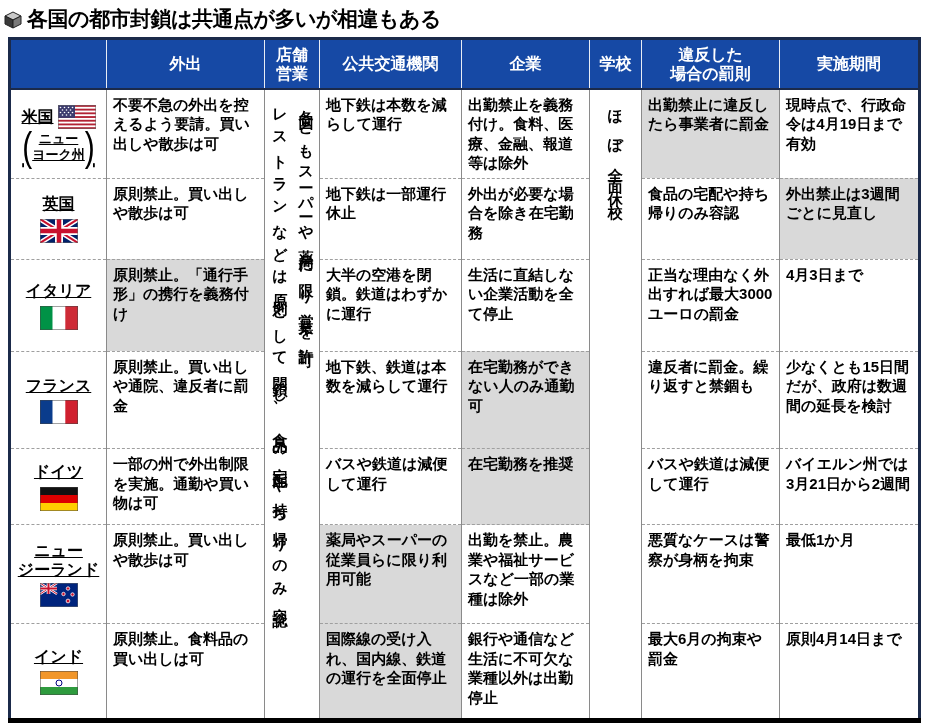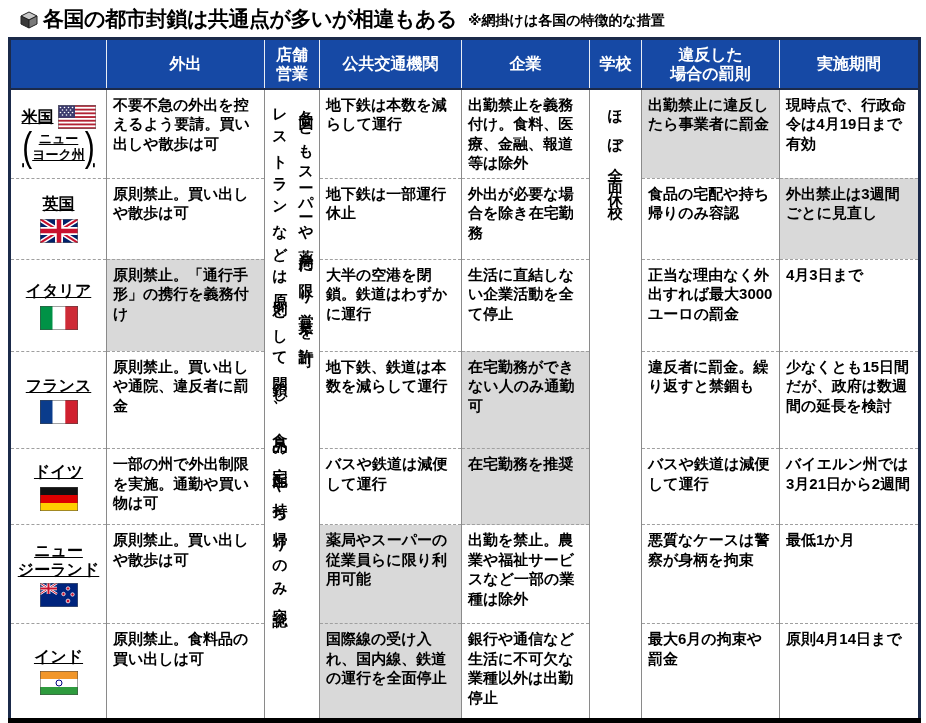--- a/index.html
+++ b/index.html
@@ -11,21 +11,21 @@
     --dash:#9f9f9f;
   }
   *{box-sizing:border-box;}
   html,body{margin:0;padding:0;}
   body{
     width:926px;height:723px;background:#ffffff;overflow:hidden;
     font-family:"Liberation Sans","DejaVu Sans",sans-serif;
     font-weight:bold;color:#000;
   }
   
-  .title-bar{display:flex;align-items:center;gap:5px;padding:5px 2px 4px 4px;margin-left:16px;}
+  .title-bar{display:flex;align-items:center;gap:5px;padding:5px 2px 4px 4px;}
   .title-icon{flex:0 0 auto;margin-top:2px;}
   .title-text{font-size:21px;letter-spacing:-0.5px;}
   .title-note{font-size:14px;margin-left:6px;margin-top:3px;}
   
   table{
     border-collapse:collapse;table-layout:fixed;
     width:910px;margin-left:8px;
     border:3px solid var(--frame);
     border-bottom:5px solid #000;
   }
@@ -72,21 +72,20 @@
 </head>
 <body>
 
 <div class="title-bar">
   <svg class="title-icon" width="18" height="18" viewBox="0 0 18 18">
     <polygon points="9,1 17,5 9,9 1,5" fill="#c9c9c9" stroke="#222" stroke-width="1"></polygon>
     <polygon points="1,5 9,9 9,17 1,13" fill="#3a3a3a" stroke="#222" stroke-width="1"></polygon>
     <polygon points="17,5 9,9 9,17 17,13" fill="#7a7a7a" stroke="#222" stroke-width="1"></polygon>
   </svg>
   <span class="title-text">各国の都市封鎖は共通点が多いが相違もある</span>
-  <span class="title-note">※網掛けは各国の特徴的な措置</span>
 </div>
 
 <table>
   <colgroup>
     <col class="c-country">
       <col class="c-outing">
       <col class="c-shops">
       <col class="c-transport">
     <col class="c-business">
       <col class="c-school">

